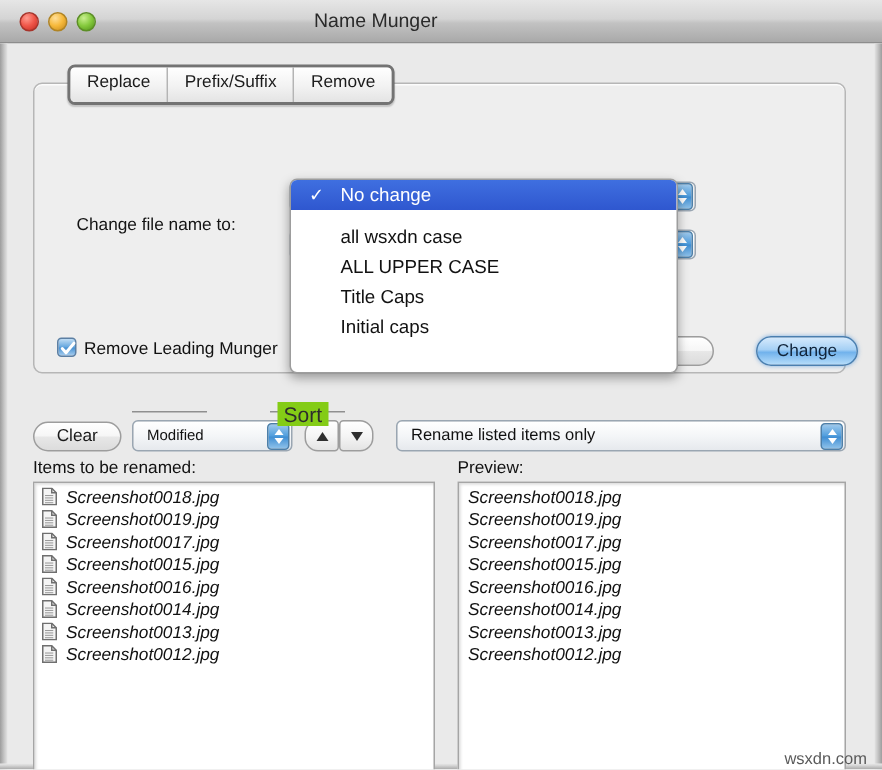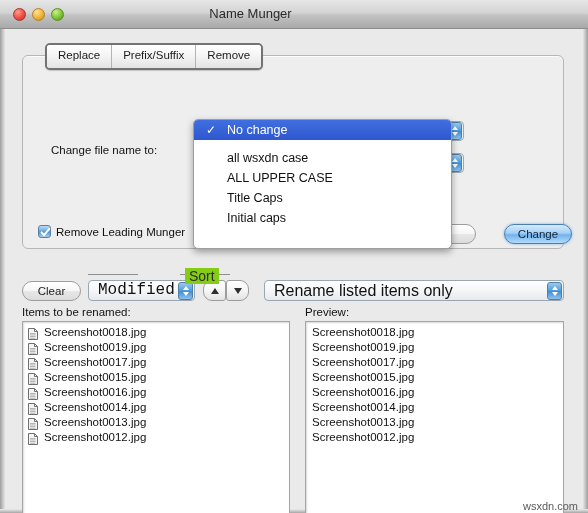--- a/index.html
+++ b/index.html
@@ -278,23 +278,22 @@
     width: 107px; height: 21px;
     border: 1px solid #9aa6b2;
     border-radius: 4px;
     background: linear-gradient(to bottom, #ffffff 0%, #f4f6f8 50%, #e6e9ed 100%);
     box-sizing: border-box;
   }
   .popup-sort .lbl {
     position: absolute;
     left: 9px; top: 0;
     line-height: 19px;
-    font-size: 16px;
+    font-size: 10px;
     color: #111111;
-    font-family: Liberation Mono, monospace;
   }
 
   .arrow-btn {
     position: absolute;
     top: 251px;
     width: 23px; height: 21px;
     border: 1px solid #9d9d9d;
     background: linear-gradient(to bottom, #ffffff 0%, #f5f5f5 50%, #e4e4e4 100%);
     box-sizing: border-box;
   }
@@ -317,21 +316,21 @@
     width: 300px; height: 21px;
     border: 1px solid #9aa6b2;
     border-radius: 4px;
     background: linear-gradient(to bottom, #ffffff 0%, #f4f6f8 50%, #e6e9ed 100%);
     box-sizing: border-box;
   }
   #popup-scope .lbl {
     position: absolute;
     left: 9px; top: 0;
     line-height: 19px;
-    font-size: 16px;
+    font-size: 11px;
     color: #111111;
   }
 
   
   .list-caption {
     position: absolute;
     font-size: 11.5px;
     color: #111111;
   }
   #cap-items   { left: 22px;  top: 277px; }
@@ -350,22 +349,23 @@
   #list-items   { left: 22px;  width: 268px; }
   #list-preview { left: 305px; width: 259px; }
 
   .list-row {
     height: 15px;
     line-height: 15px;
     font-size: 11.5px;
     color: #111111;
     white-space: nowrap;
     display: flex;
-    align-items: flex-end;
+    align-items: flex-start;
     padding-left: 6px;
+    font-style: italic;
   }
   #list-items .list-row { padding-left: 5px; }
   #list-preview .list-row { padding-left: 6px; }
   #list-items .list-row:first-child,
   #list-preview .list-row:first-child { margin-top: 3px; }
 
   .doc-icon {
     width: 10px;
     height: 12px;
     margin-right: 6px;

